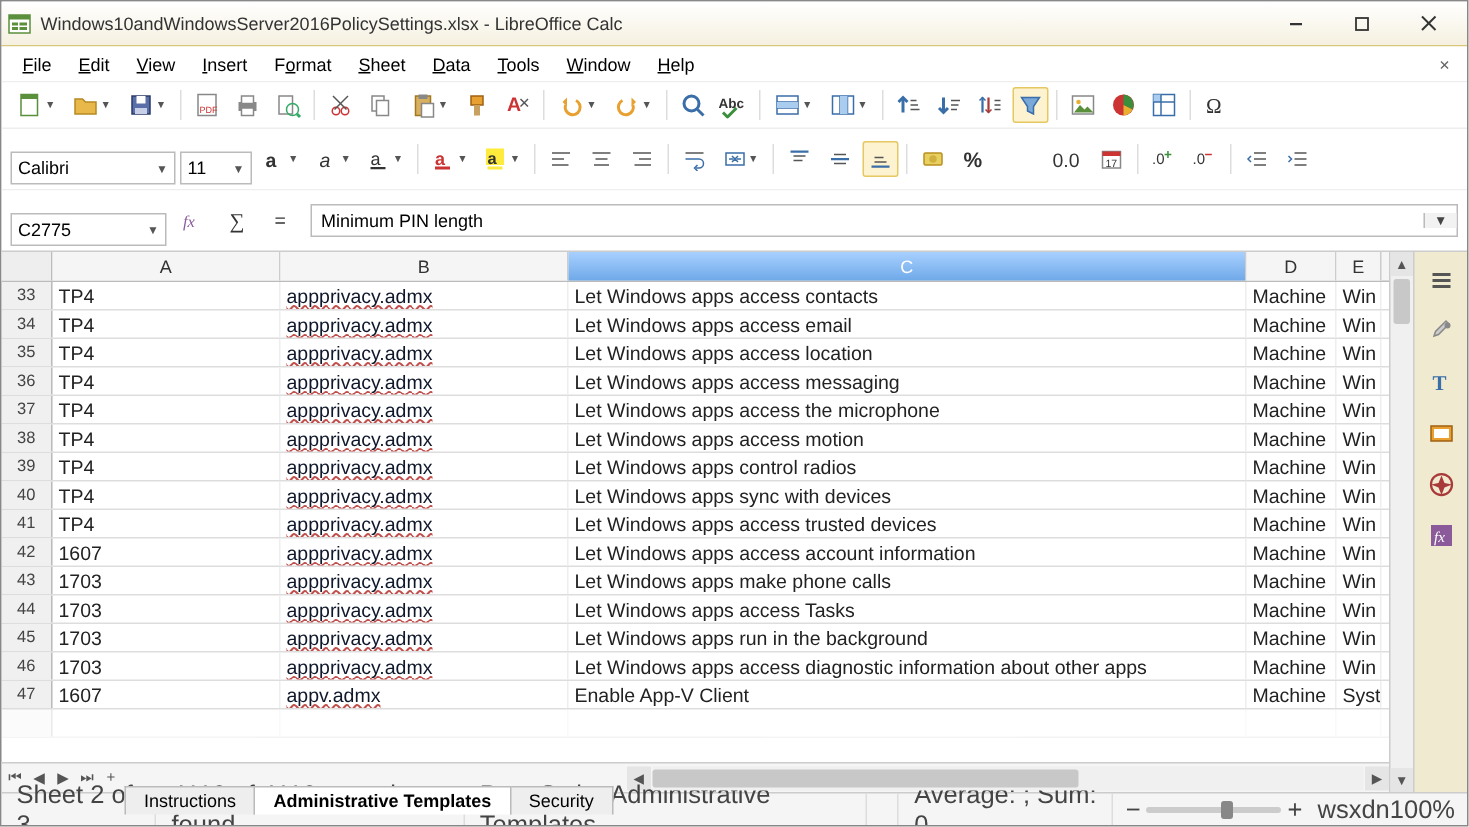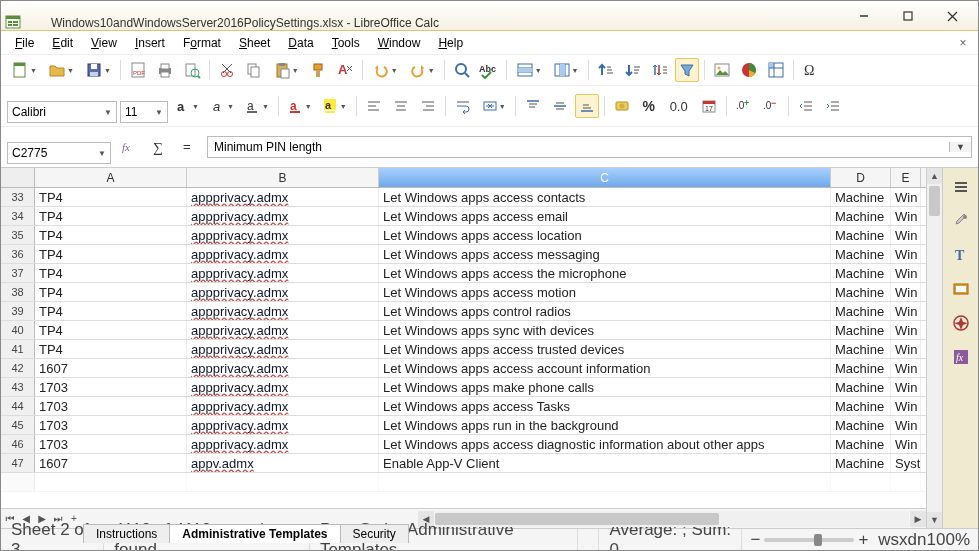--- a/index.html
+++ b/index.html
@@ -1,17 +1,17 @@
 <!DOCTYPE html>
 <html><head>
 <meta charset="utf-8">
 <style>
 * { box-sizing: border-box; margin: 0; padding: 0; }
 body { font-family: "Segoe UI", Tahoma, sans-serif; font-size: 12px; background: #fff; width: 979px; height: 551px; overflow: hidden; display: flex; flex-direction: column; border: 1px solid #888; }
-.titlebar { height: 30px; background: linear-gradient(#fff,#f5f0e0); border-bottom: 1px solid #d6c77a; display: flex; align-items: flex-end; padding: 0 4px; gap: 24px; }
+.titlebar { height: 30px; background: linear-gradient(#fff,#f5f0e0); border-bottom: 1px solid #d6c77a; display: flex; align-items: center; padding: 0 4px; }
 .titlebar .appicon { width: 16px; height: 16px; margin-right: 6px; display: inline-flex; align-items: center; justify-content: center; }
 .titlebar .title { flex: 1; font-size: 12px; color: #333; }
 .winbtns { display: flex; gap: 0; }
 .winbtn { width: 44px; height: 28px; display: flex; align-items: center; justify-content: center; color: #555; }
 .winbtn.close { color: #a33; }
 .menubar { height: 24px; display: flex; align-items: center; padding: 0 6px; gap: 2px; background: #fff; border-bottom: 1px solid #eee; }
 .menubar .mitem { padding: 2px 8px; }
 .menubar .mitem u { text-decoration: underline; }
 .closer { margin-left: auto; width: 18px; text-align: center; color: #666; }
 .toolbar { display: flex; align-items: center; padding: 3px 6px; gap: 3px; background: #fff; border-bottom: 1px solid #eee; flex-wrap: nowrap; }
@@ -418,21 +418,21 @@
   <div class="tbtn">
       <svg width="16" height="16">
         <rect x="2" y="4" width="12" height="8" rx="1" fill="#e8d060" stroke="#b89020"></rect>
         <circle cx="8" cy="8" r="2.5" fill="#d0b040"></circle>
       </svg>
     </div>
   <div class="tbtn">
       <span class="txtlbl" style="font-size:14px;font-weight:bold">%</span>
     </div>
   <div class="tbtn wide">
-      <span class="txtlbl" style="font-size:13px;">0.0</span>
+      <span class="txtlbl" style="font-size:13px;margin-left:32px;">0.0</span>
     </div>
   <div class="tbtn">
       <svg width="16" height="16">
         <rect x="2" y="3" width="12" height="11" fill="#fff" stroke="#888"></rect>
         <rect x="2" y="3" width="12" height="3" fill="#c33"></rect>
         <text x="4" y="13" font-size="7" fill="#333">17</text>
       </svg>
     </div>
   <div class="sep"></div>
   <div class="tbtn">

